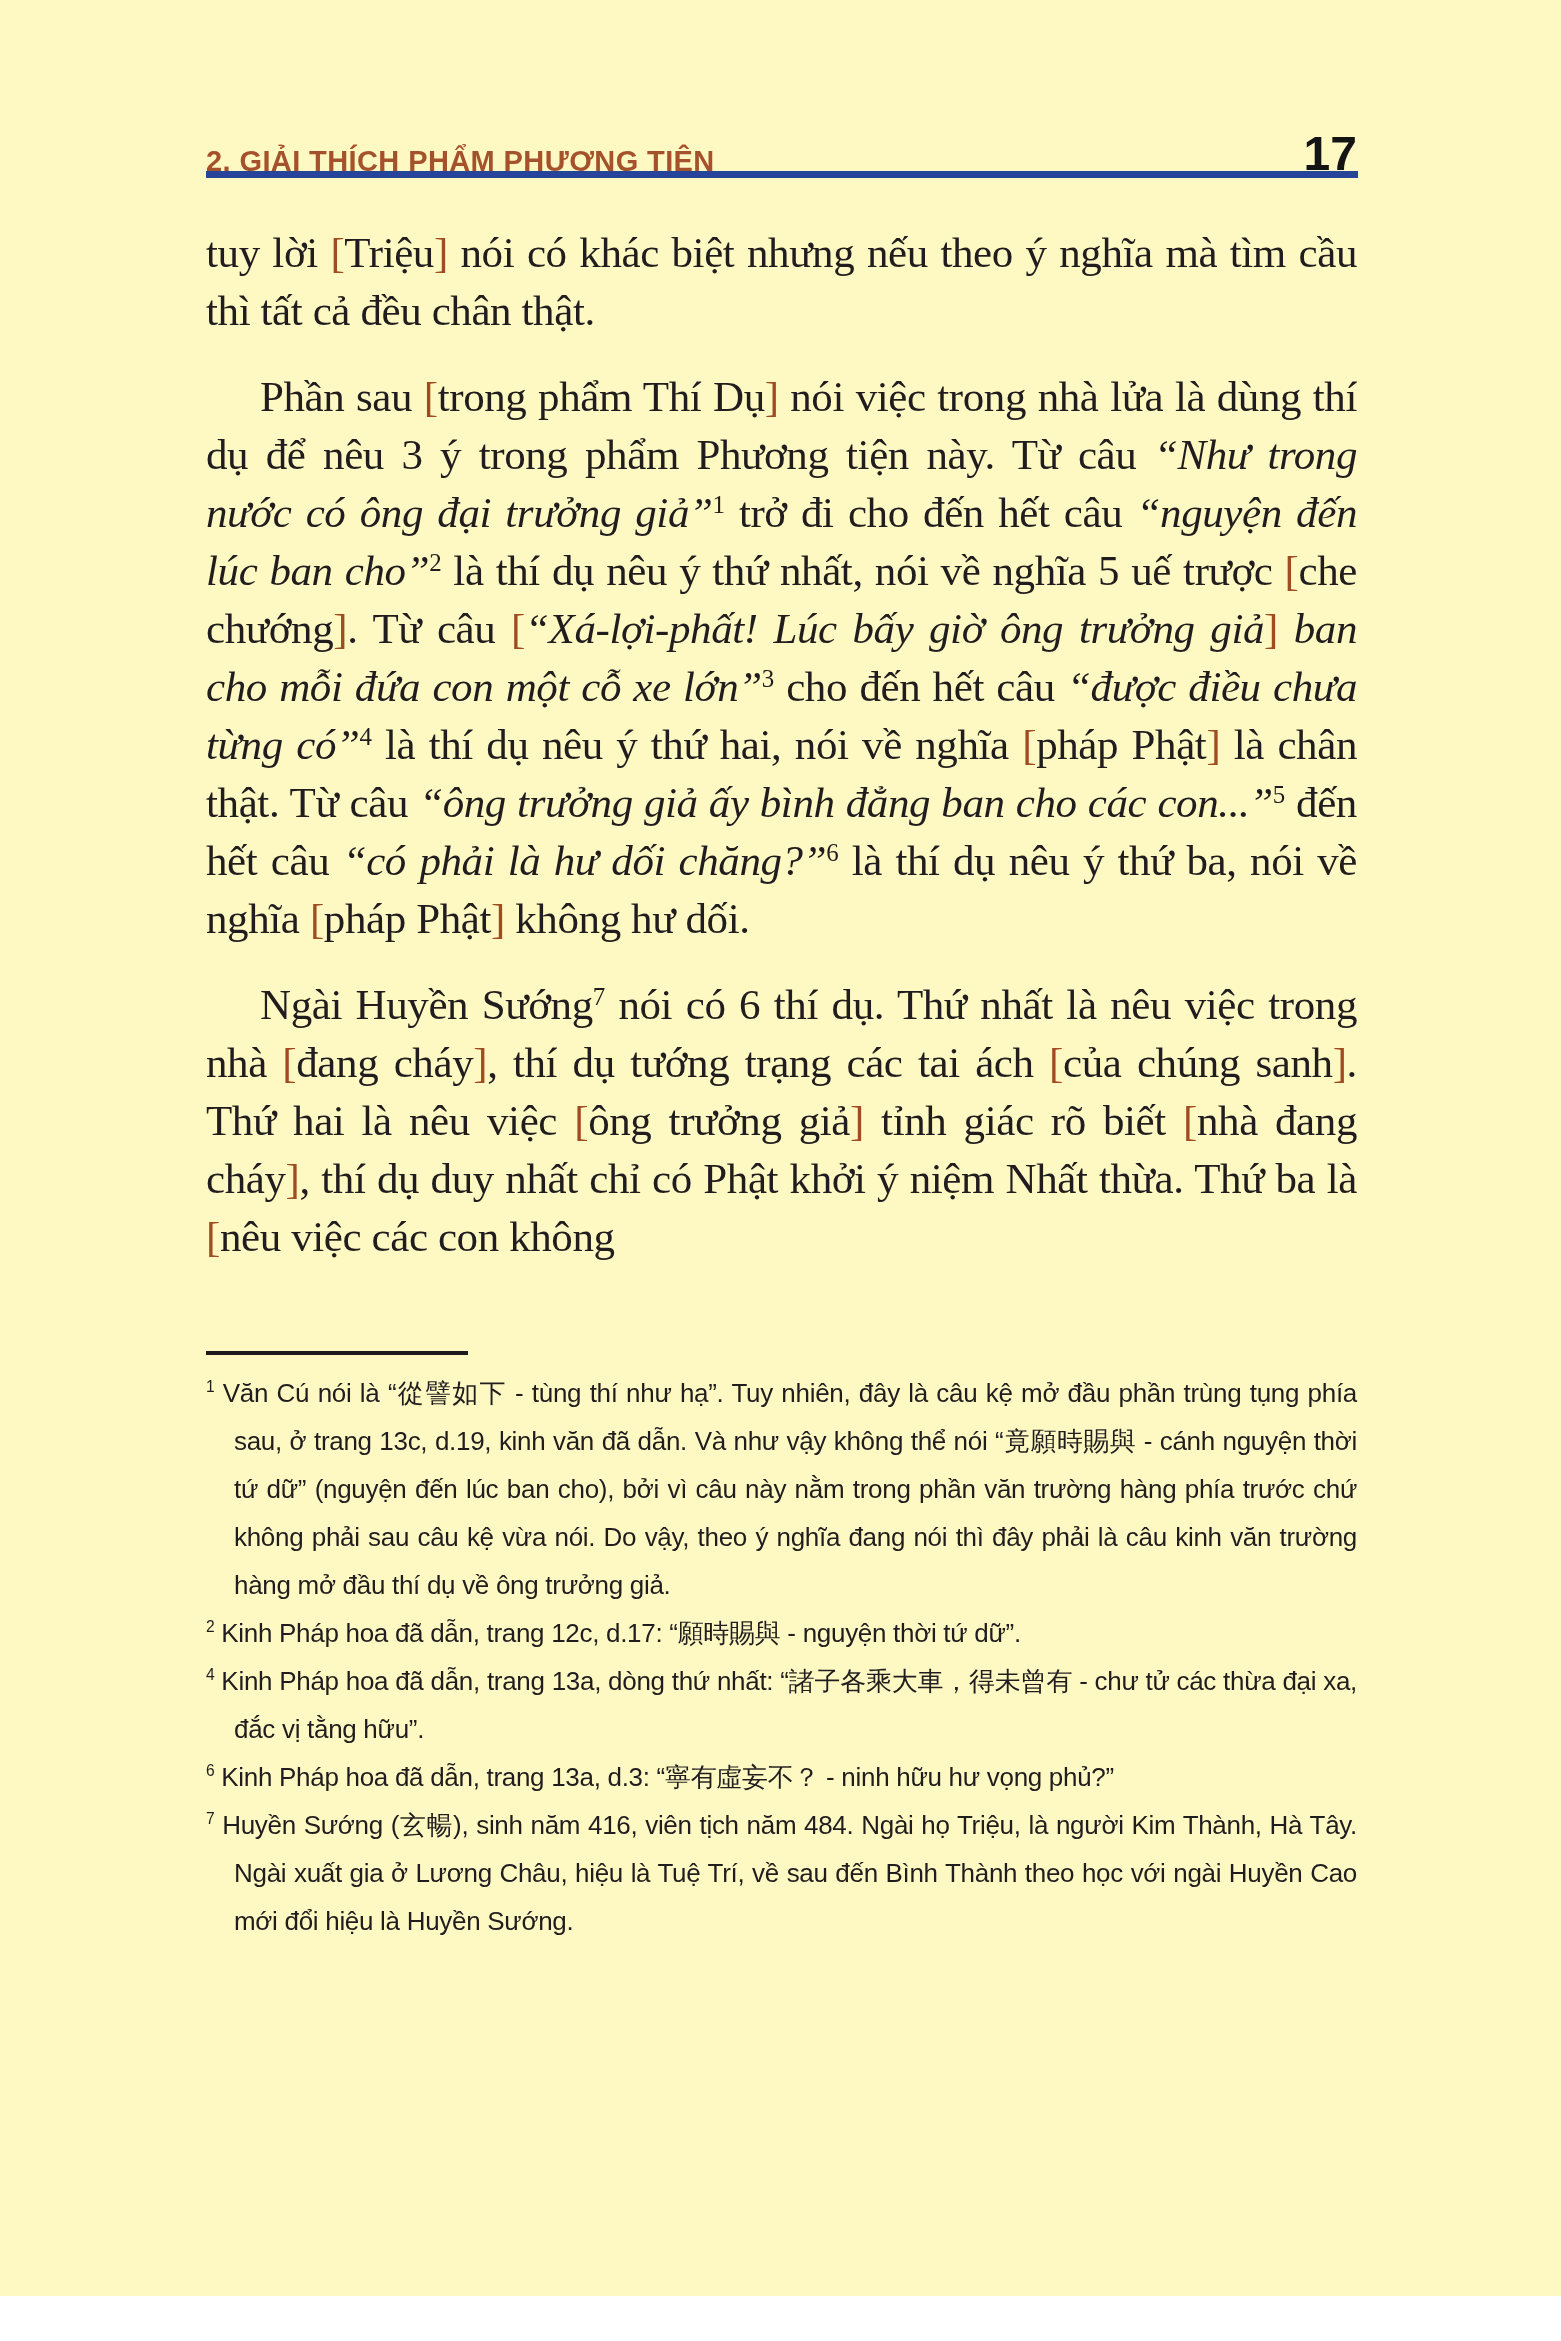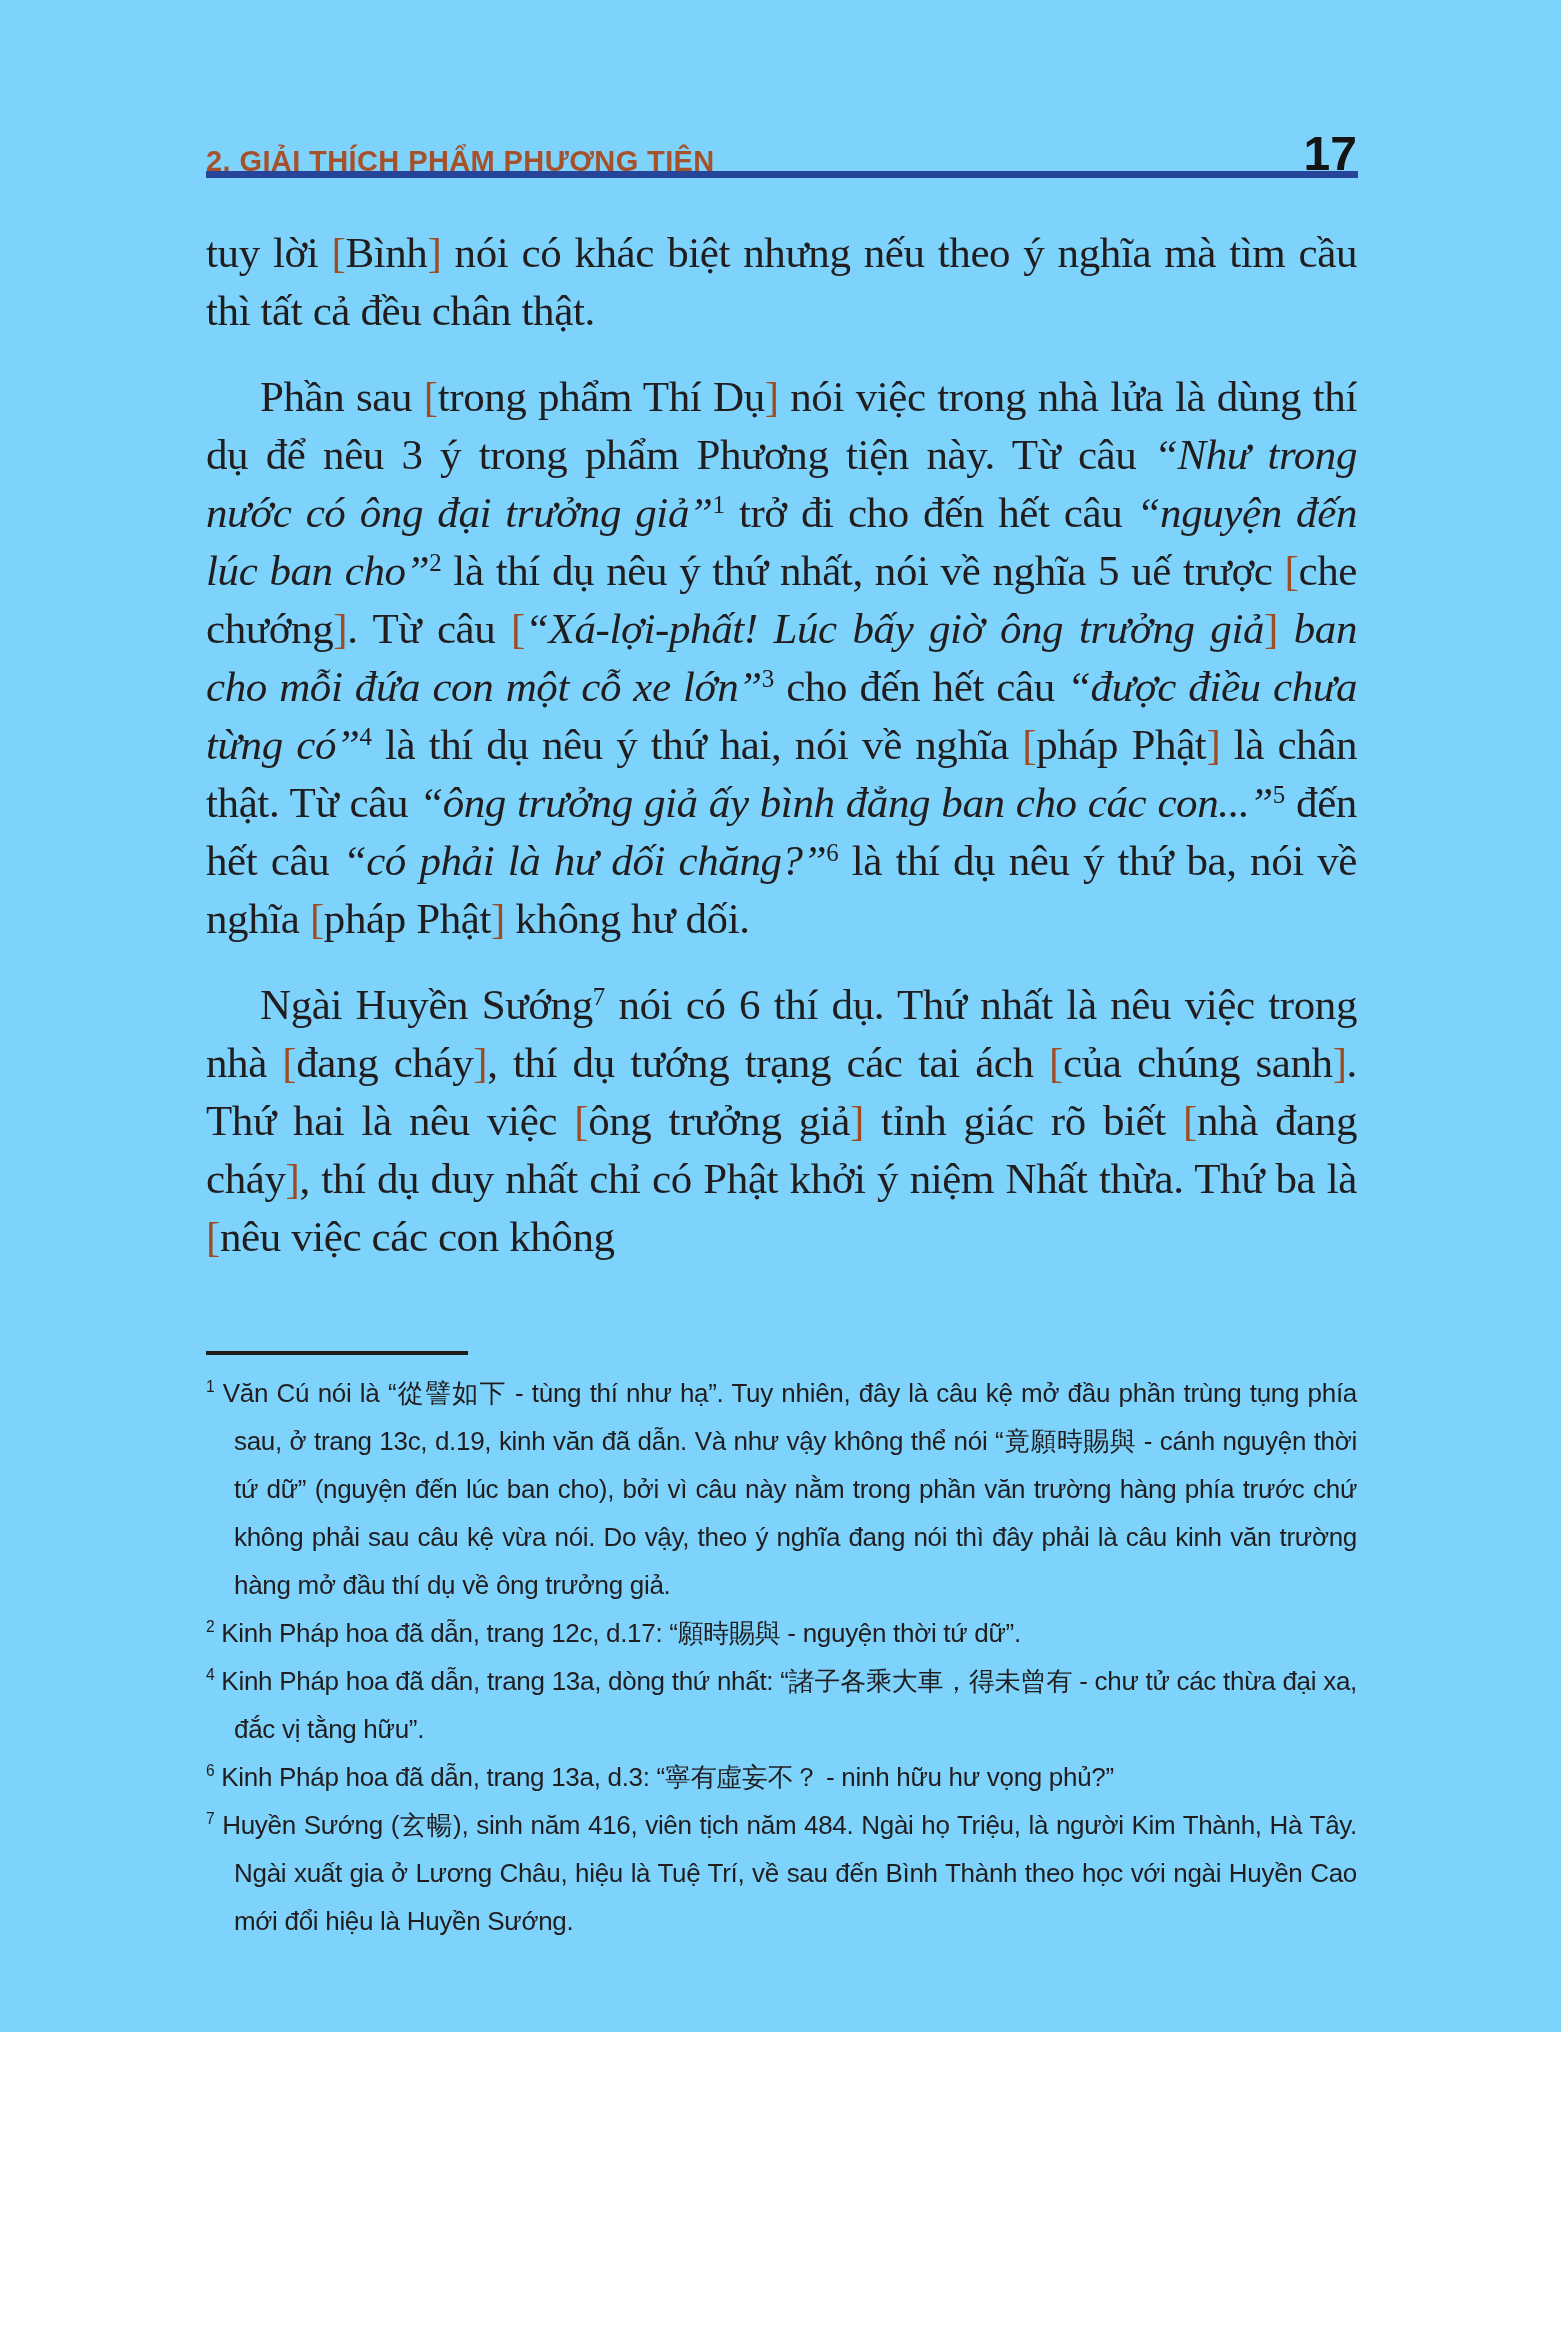--- a/index.html
+++ b/index.html
@@ -5,22 +5,22 @@
   :root{
     --header-color:#a5522c;
     --bracket-color:#9e4c20;
     --rule-color:#26459a;
     --text-color:#211d1e;
     --fn-rule-color:#1e1b1c;
   }
   html,body{margin:0;padding:0;background:#ffffff;}
   .page{
     position:relative;
-    width:1561px;height:2032px;
-    background:#7dd3fc;
+    width:1561px;height:2296px;
+    background:#fef9c3;
     overflow:hidden;
     color:var(--text-color);
   }
   .header{
     position:absolute;left:206px;top:130px;width:1151px;
     display:flex;justify-content:space-between;align-items:flex-end;
     font-family:"Liberation Sans",sans-serif;
   }
   .header-title{
     font-size:29px;font-weight:bold;letter-spacing:0.4px;
@@ -65,21 +65,21 @@
 <body>
 
 <div class="page">
   <div class="header">
     <span class="header-title">2. GIẢI THÍCH PHẨM PHƯƠNG TIỆN</span>
     <span class="page-number">17</span>
   </div>
   <div class="header-rule"></div>
 
   <div class="body-text">
-      <p class="para"><span class="seg-n">tuy lời </span><span class="seg-b">[</span><span class="seg-n">Bình</span><span class="seg-b">]</span><span class="seg-n"> nói có khác biệt nhưng nếu theo ý nghĩa mà tìm cầu thì tất cả đều chân thật.</span></p>
+      <p class="para"><span class="seg-n">tuy lời </span><span class="seg-b">[</span><span class="seg-n">Triệu</span><span class="seg-b">]</span><span class="seg-n"> nói có khác biệt nhưng nếu theo ý nghĩa mà tìm cầu thì tất cả đều chân thật.</span></p>
       <p class="para indent"><span class="seg-n">Phần sau </span><span class="seg-b">[</span><span class="seg-n">trong phẩm Thí Dụ</span><span class="seg-b">]</span><span class="seg-n"> nói việc trong nhà lửa là dùng thí dụ để nêu 3 ý trong phẩm Phương tiện này. Từ câu </span><span class="seg-i">“Như trong nước có ông đại trưởng giả”</span><span class="seg-sup">1</span><span class="seg-n"> trở đi cho đến hết câu </span><span class="seg-i">“nguyện đến lúc ban cho”</span><span class="seg-sup">2</span><span class="seg-n"> là thí dụ nêu ý thứ nhất, nói về nghĩa 5 uế trược </span><span class="seg-b">[</span><span class="seg-n">che chướng</span><span class="seg-b">]</span><span class="seg-n">. Từ câu </span><span class="seg-b">[</span><span class="seg-i">“Xá-lợi-phất! Lúc bấy giờ ông trưởng giả</span><span class="seg-b">]</span><span class="seg-i"> ban cho mỗi đứa con một cỗ xe lớn”</span><span class="seg-sup">3</span><span class="seg-n"> cho đến hết câu </span><span class="seg-i">“được điều chưa từng có”</span><span class="seg-sup">4</span><span class="seg-n"> là thí dụ nêu ý thứ hai, nói về nghĩa </span><span class="seg-b">[</span><span class="seg-n">pháp Phật</span><span class="seg-b">]</span><span class="seg-n"> là chân thật. Từ câu </span><span class="seg-i">“ông trưởng giả ấy bình đẳng ban cho các con...”</span><span class="seg-sup">5</span><span class="seg-n"> đến hết câu </span><span class="seg-i">“có phải là hư dối chăng?”</span><span class="seg-sup">6</span><span class="seg-n"> là thí dụ nêu ý thứ ba, nói về nghĩa </span><span class="seg-b">[</span><span class="seg-n">pháp Phật</span><span class="seg-b">]</span><span class="seg-n"> không hư dối.</span></p>
       <p class="para indent"><span class="seg-n">Ngài Huyền Sướng</span><span class="seg-sup">7</span><span class="seg-n"> nói có 6 thí dụ. Thứ nhất là nêu việc trong nhà </span><span class="seg-b">[</span><span class="seg-n">đang cháy</span><span class="seg-b">]</span><span class="seg-n">, thí dụ tướng trạng các tai ách </span><span class="seg-b">[</span><span class="seg-n">của chúng sanh</span><span class="seg-b">]</span><span class="seg-n">. Thứ hai là nêu việc </span><span class="seg-b">[</span><span class="seg-n">ông trưởng giả</span><span class="seg-b">]</span><span class="seg-n"> tỉnh giác rõ biết </span><span class="seg-b">[</span><span class="seg-n">nhà đang cháy</span><span class="seg-b">]</span><span class="seg-n">, thí dụ duy nhất chỉ có Phật khởi ý niệm Nhất thừa. Thứ ba là </span><span class="seg-b">[</span><span class="seg-n">nêu việc các con không</span></p>
     </div>
 
   <div class="footnote-rule"></div>
   <div class="footnotes">
       <p class="footnote"><sup class="fn-num">1</sup> Văn Cú nói là “從譬如下 - tùng thí như hạ”. Tuy nhiên, đây là câu kệ mở đầu phần trùng tụng phía sau, ở trang 13c, d.19, kinh văn đã dẫn. Và như vậy không thể nói “竟願時賜與 - cánh nguyện thời tứ dữ” (nguyện đến lúc ban cho), bởi vì câu này nằm trong phần văn trường hàng phía trước chứ không phải sau câu kệ vừa nói. Do vậy, theo ý nghĩa đang nói thì đây phải là câu kinh văn trường hàng mở đầu thí dụ về ông trưởng giả.</p>
       <p class="footnote"><sup class="fn-num">2</sup> Kinh Pháp hoa đã dẫn, trang 12c, d.17: “願時賜與 - nguyện thời tứ dữ”.</p>
       <p class="footnote"><sup class="fn-num">4</sup> Kinh Pháp hoa đã dẫn, trang 13a, dòng thứ nhất: “諸子各乘大車，得未曾有 - chư tử các thừa đại xa, đắc vị tằng hữu”.</p>
       <p class="footnote"><sup class="fn-num">6</sup> Kinh Pháp hoa đã dẫn, trang 13a, d.3: “寧有虛妄不？ - ninh hữu hư vọng phủ?”</p>

